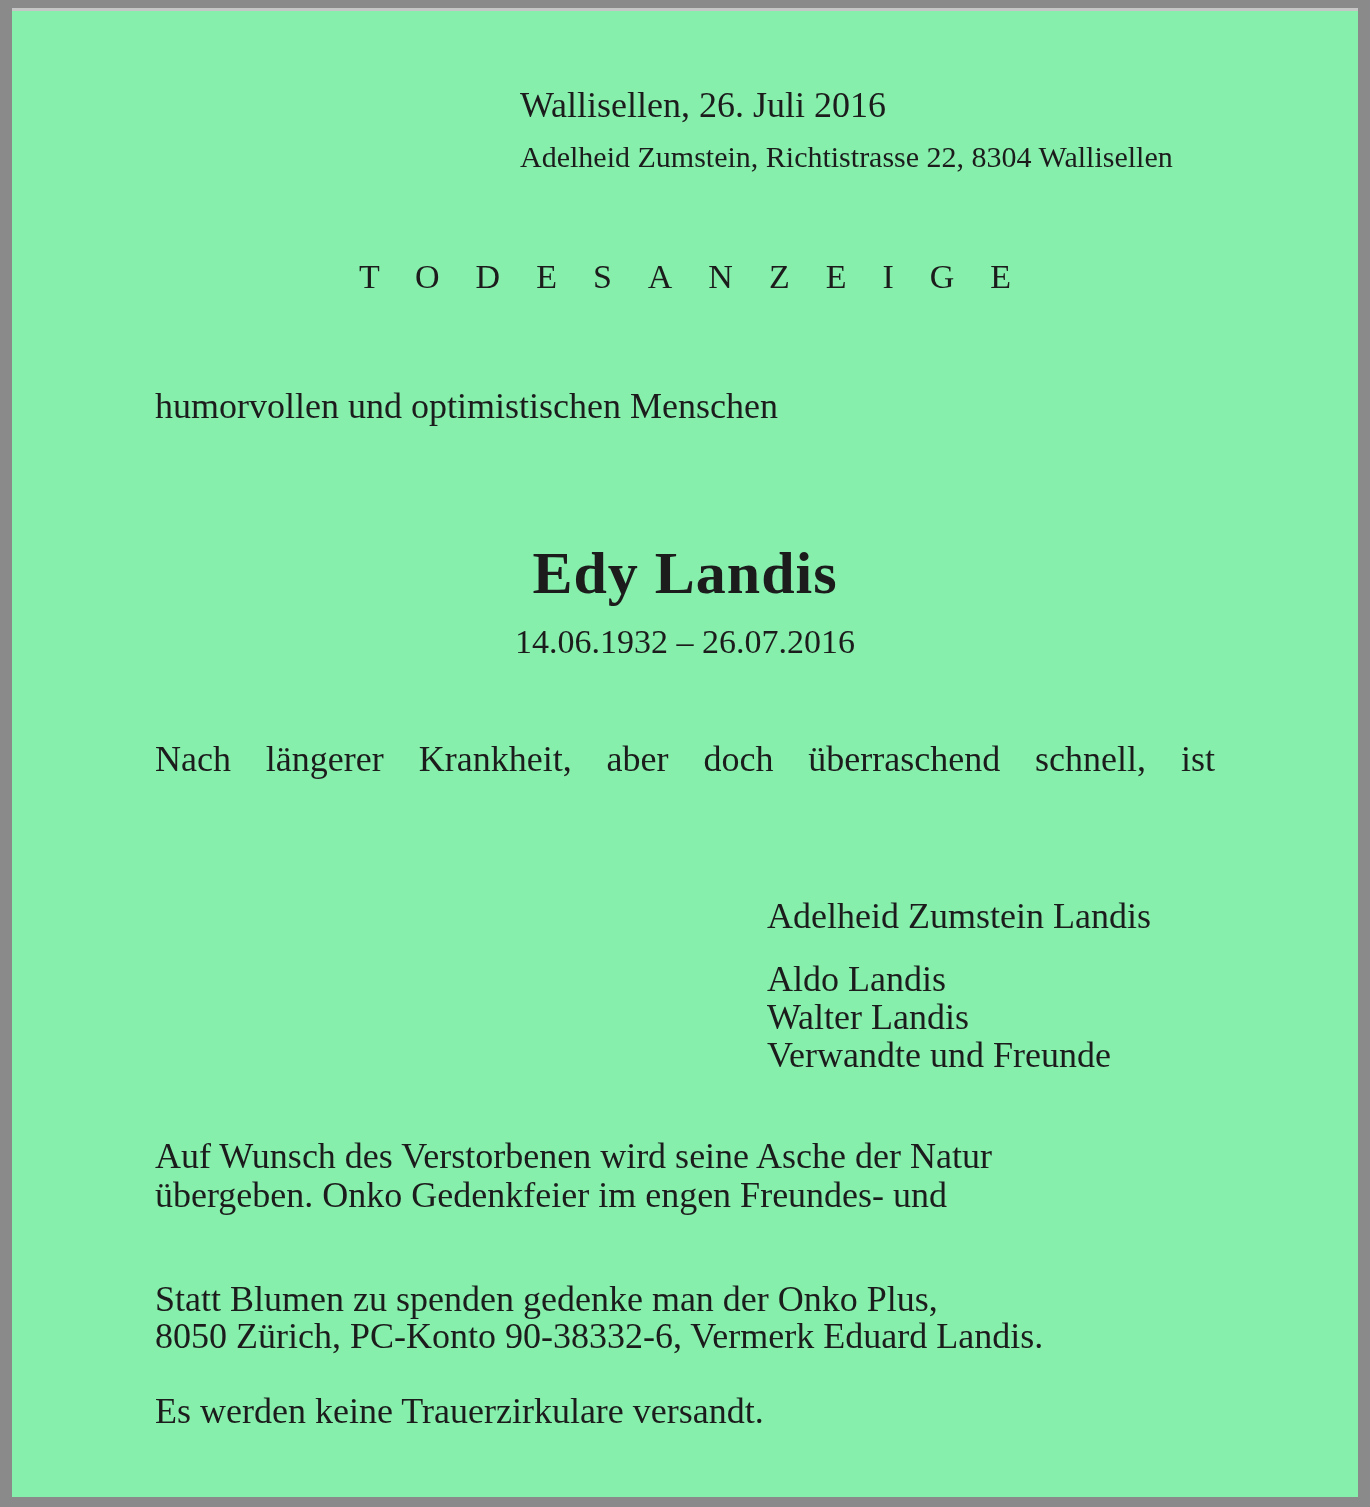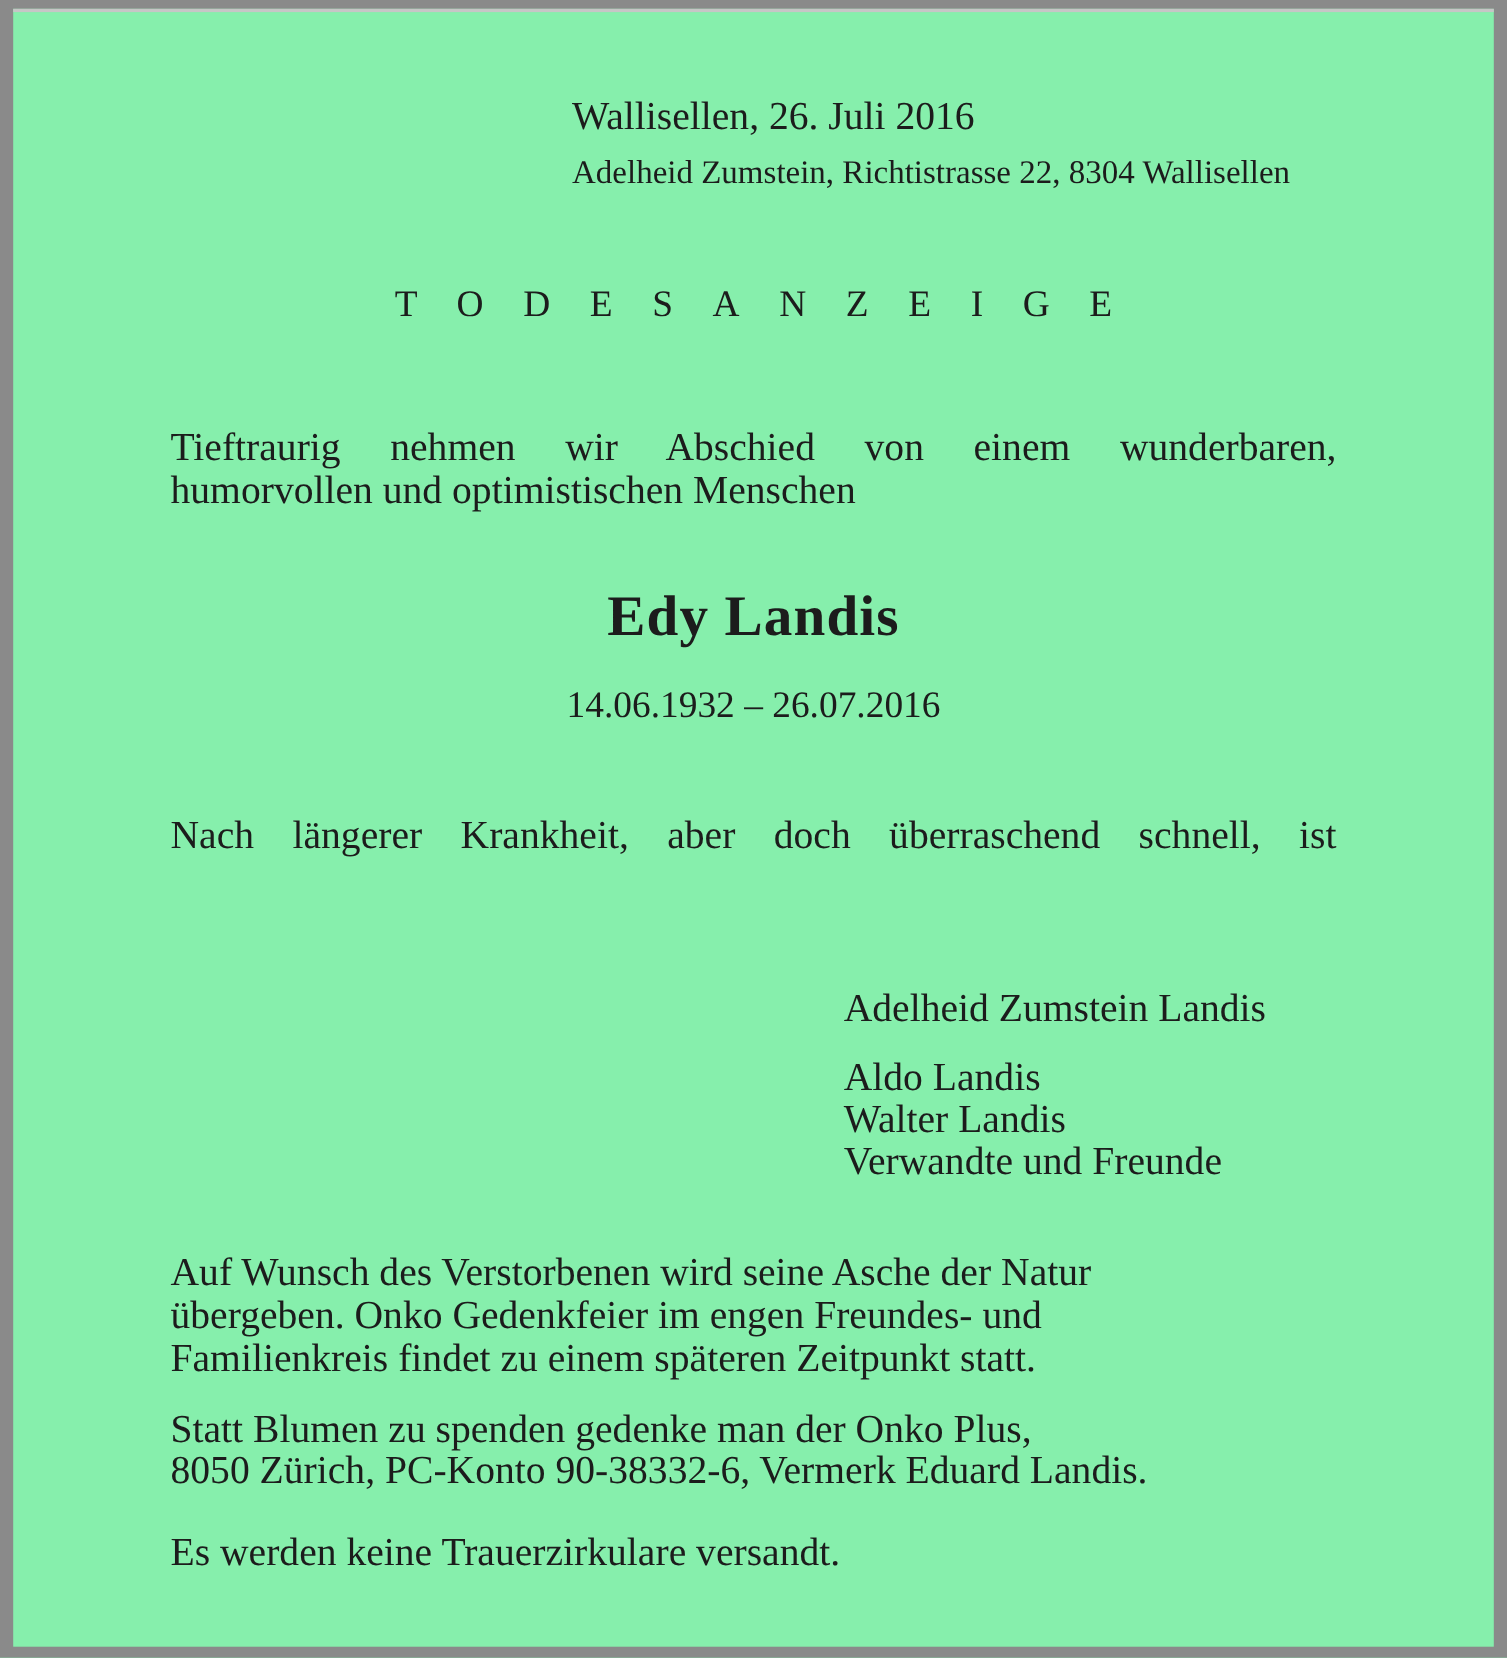--- a/index.html
+++ b/index.html
@@ -67,23 +67,23 @@
   .intro-para  { top: 376px; }
   .death-para  { top: 729px; }
   .line-justify {
     text-align: justify;
     text-align-last: justify;
   }
   .line-left { text-align: left; }
 
   
   .deceased-name {
-    top: 508px;
+    top: 520px;
     text-align: center;
-    font-size: 52px;
+    font-size: 60px;
     line-height: 84px;
     font-weight: bold;
     letter-spacing: 1px;
   }
   .life-dates {
     top: 612px;
     text-align: center;
     font-size: 34px;
     line-height: 38px;
   }
@@ -117,21 +117,20 @@
   <div class="header-block">
     <div class="dateline">Wallisellen, 26. Juli 2016</div>
     <div class="contact-line">Adelheid Zumstein, Richtistrasse 22, 8304 Wallisellen</div>
   </div>
 
   <div class="block doc-title">
     <span>TODESANZEIGE</span>
   </div>
 
   <div class="block para intro-para">
-    <div class="line-justify">Tieftraurig nehmen wir Abschied von einem wunderbaren,</div>
     <div class="line-left">humorvollen und optimistischen Menschen</div>
   </div>
 
   <div class="block deceased-name">Edy Landis</div>
 
   <div class="block life-dates">14.06.1932 – 26.07.2016</div>
 
   <div class="block para death-para">
     <div class="line-justify">Nach längerer Krankheit, aber doch überraschend schnell, ist</div>
   </div>
@@ -141,21 +140,20 @@
     <div class="mourners-others">
       <div>Aldo Landis</div>
       <div>Walter Landis</div>
       <div>Verwandte und Freunde</div>
     </div>
   </div>
 
   <div class="block centered-para memorial-para">
     <div>Auf Wunsch des Verstorbenen wird seine Asche der Natur</div>
     <div>übergeben. Onko Gedenkfeier im engen Freundes- und</div>
-    <div>Familienkreis findet zu einem späteren Zeitpunkt statt.</div>
   </div>
 
   <div class="block centered-para donation-para">
     <div>Statt Blumen zu spenden gedenke man der Onko Plus,</div>
     <div>8050 Zürich, PC-Konto 90-38332-6, Vermerk Eduard Landis.</div>
   </div>
 
   <div class="block centered-para closing-line">Es werden keine Trauerzirkulare versandt.</div>
 
 </div>

